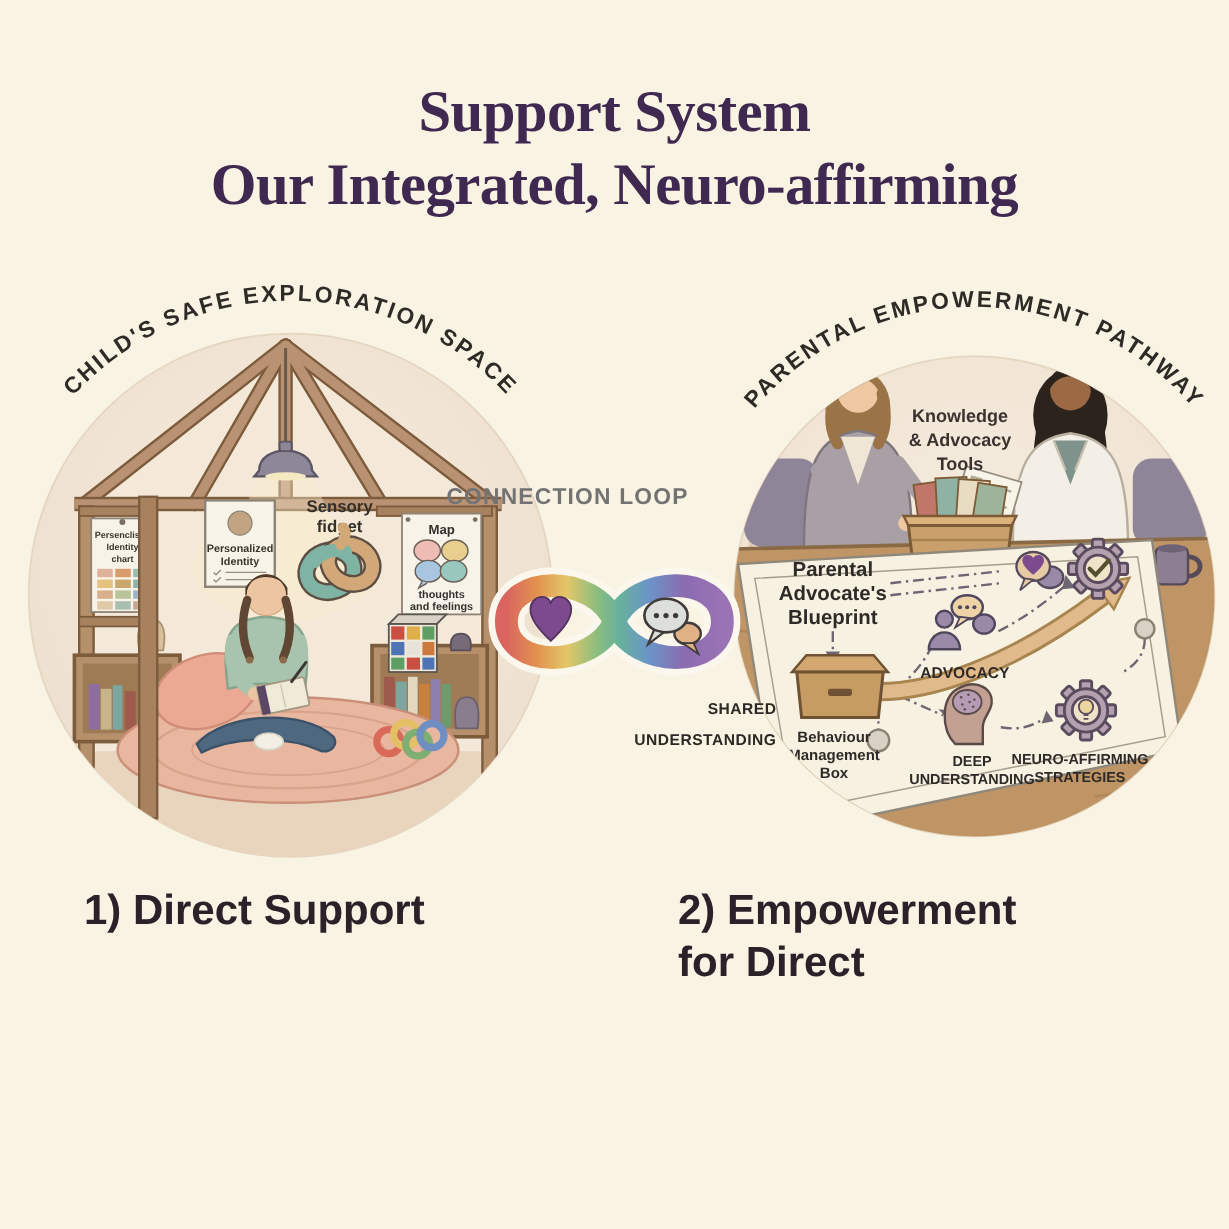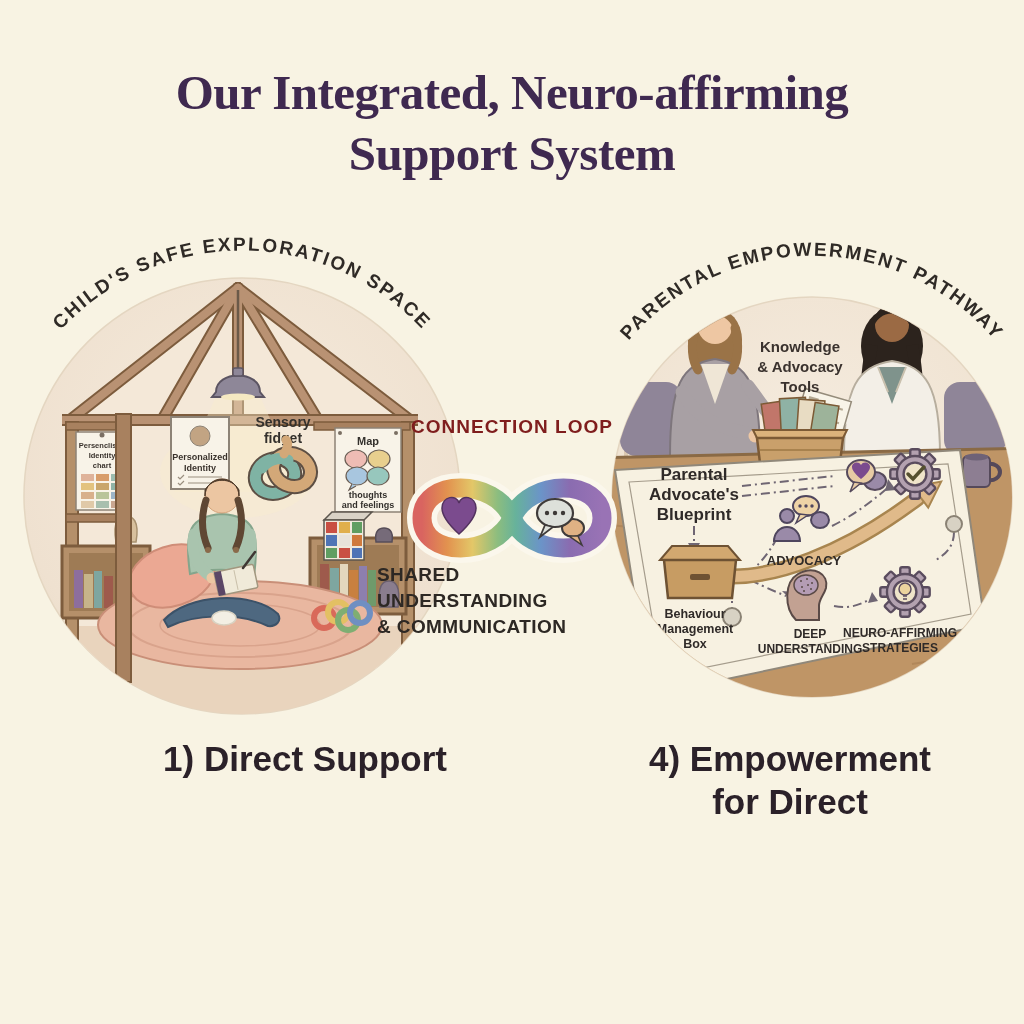--- a/index.html
+++ b/index.html
@@ -5,37 +5,37 @@
   html,body{margin:0;padding:0;}
   body{width:1024px;height:1024px;background:#f8f3e3;position:relative;overflow:hidden;
        font-family:"Liberation Sans",sans-serif;}
   .abs{position:absolute;}
   .title{top:62px;left:0;width:1024px;text-align:center;
          font-family:"Liberation Serif",serif;font-weight:700;
          font-size:49px;line-height:61px;color:#3f2950;letter-spacing:-0.5px;}
   .scene{position:absolute;}
   .scene-left{left:12px;top:224px;}
   .scene-right{left:582px;top:224px;}
-  .ctr-top{top:416px;left:372px;width:280px;text-align:center;
-           font-size:19px;font-weight:700;letter-spacing:1px;color:#7f1d1d;}
+  .ctr-top{top:404px;left:372px;width:280px;text-align:left;
+           font-size:19px;font-weight:700;letter-spacing:1px;color:#737373;}
   .infinity{left:392px;top:448px;}
-  .ctr-bottom{top:562px;left:377px;width:270px;text-align:left;
-              font-size:19px;font-weight:700;line-height:26px;letter-spacing:.4px;color:#2d2824;}
-  .caption{top:737px;text-align:center;font-size:35px;font-weight:700;
+  .ctr-bottom{top:578px;left:377px;width:270px;text-align:right;
+              font-size:13px;font-weight:700;line-height:26px;letter-spacing:.4px;color:#2d2824;}
+  .caption{top:737px;font-size:35px;font-weight:700;
            line-height:43px;color:#2b2129;}
   .caption-left{left:70px;width:470px;}
   .caption-right{left:565px;width:450px;}
   svg text{font-family:"Liberation Sans",sans-serif;}
 </style>
 </head>
 <body>
 
 <div class="abs title">
+  <div>Support System</div>
   <div>Our Integrated, Neuro-affirming</div>
-  <div>Support System</div>
 </div>
 
 <svg class="scene scene-left" width="460" height="492" viewBox="0 0 460 492">
   <defs>
     <radialGradient id="bgL" cx="50%" cy="42%" r="65%">
       <stop offset="0%" stop-color="#f6ecdd"></stop>
         <stop offset="80%" stop-color="#efe1d0"></stop>
       <stop offset="100%" stop-color="#eadcc8"></stop>
     </radialGradient>
     <clipPath id="clipL">
@@ -460,22 +460,21 @@
     <polygon points="153,77 148,89 161,79" fill="#dde0da" stroke="#3f3b3a" stroke-width="1.8"></polygon>
     <circle cx="155" cy="65" r="2.2" fill="#3c3836"></circle>
       <circle cx="163" cy="65" r="2.2" fill="#3c3836"></circle>
     <circle cx="171" cy="65" r="2.2" fill="#3c3836"></circle>
   </g>
 </svg>
 
 <div class="abs ctr-bottom">
   <div>SHARED</div>
   <div>UNDERSTANDING</div>
-  <div>&amp; COMMUNICATION</div>
 </div>
 
 <div class="abs caption caption-left">
   <div>1) Direct Support</div>
 </div>
 <div class="abs caption caption-right">
-  <div>4) Empowerment</div>
+  <div>2) Empowerment</div>
   <div>for Direct</div>
 </div>
 
 </body></html>

